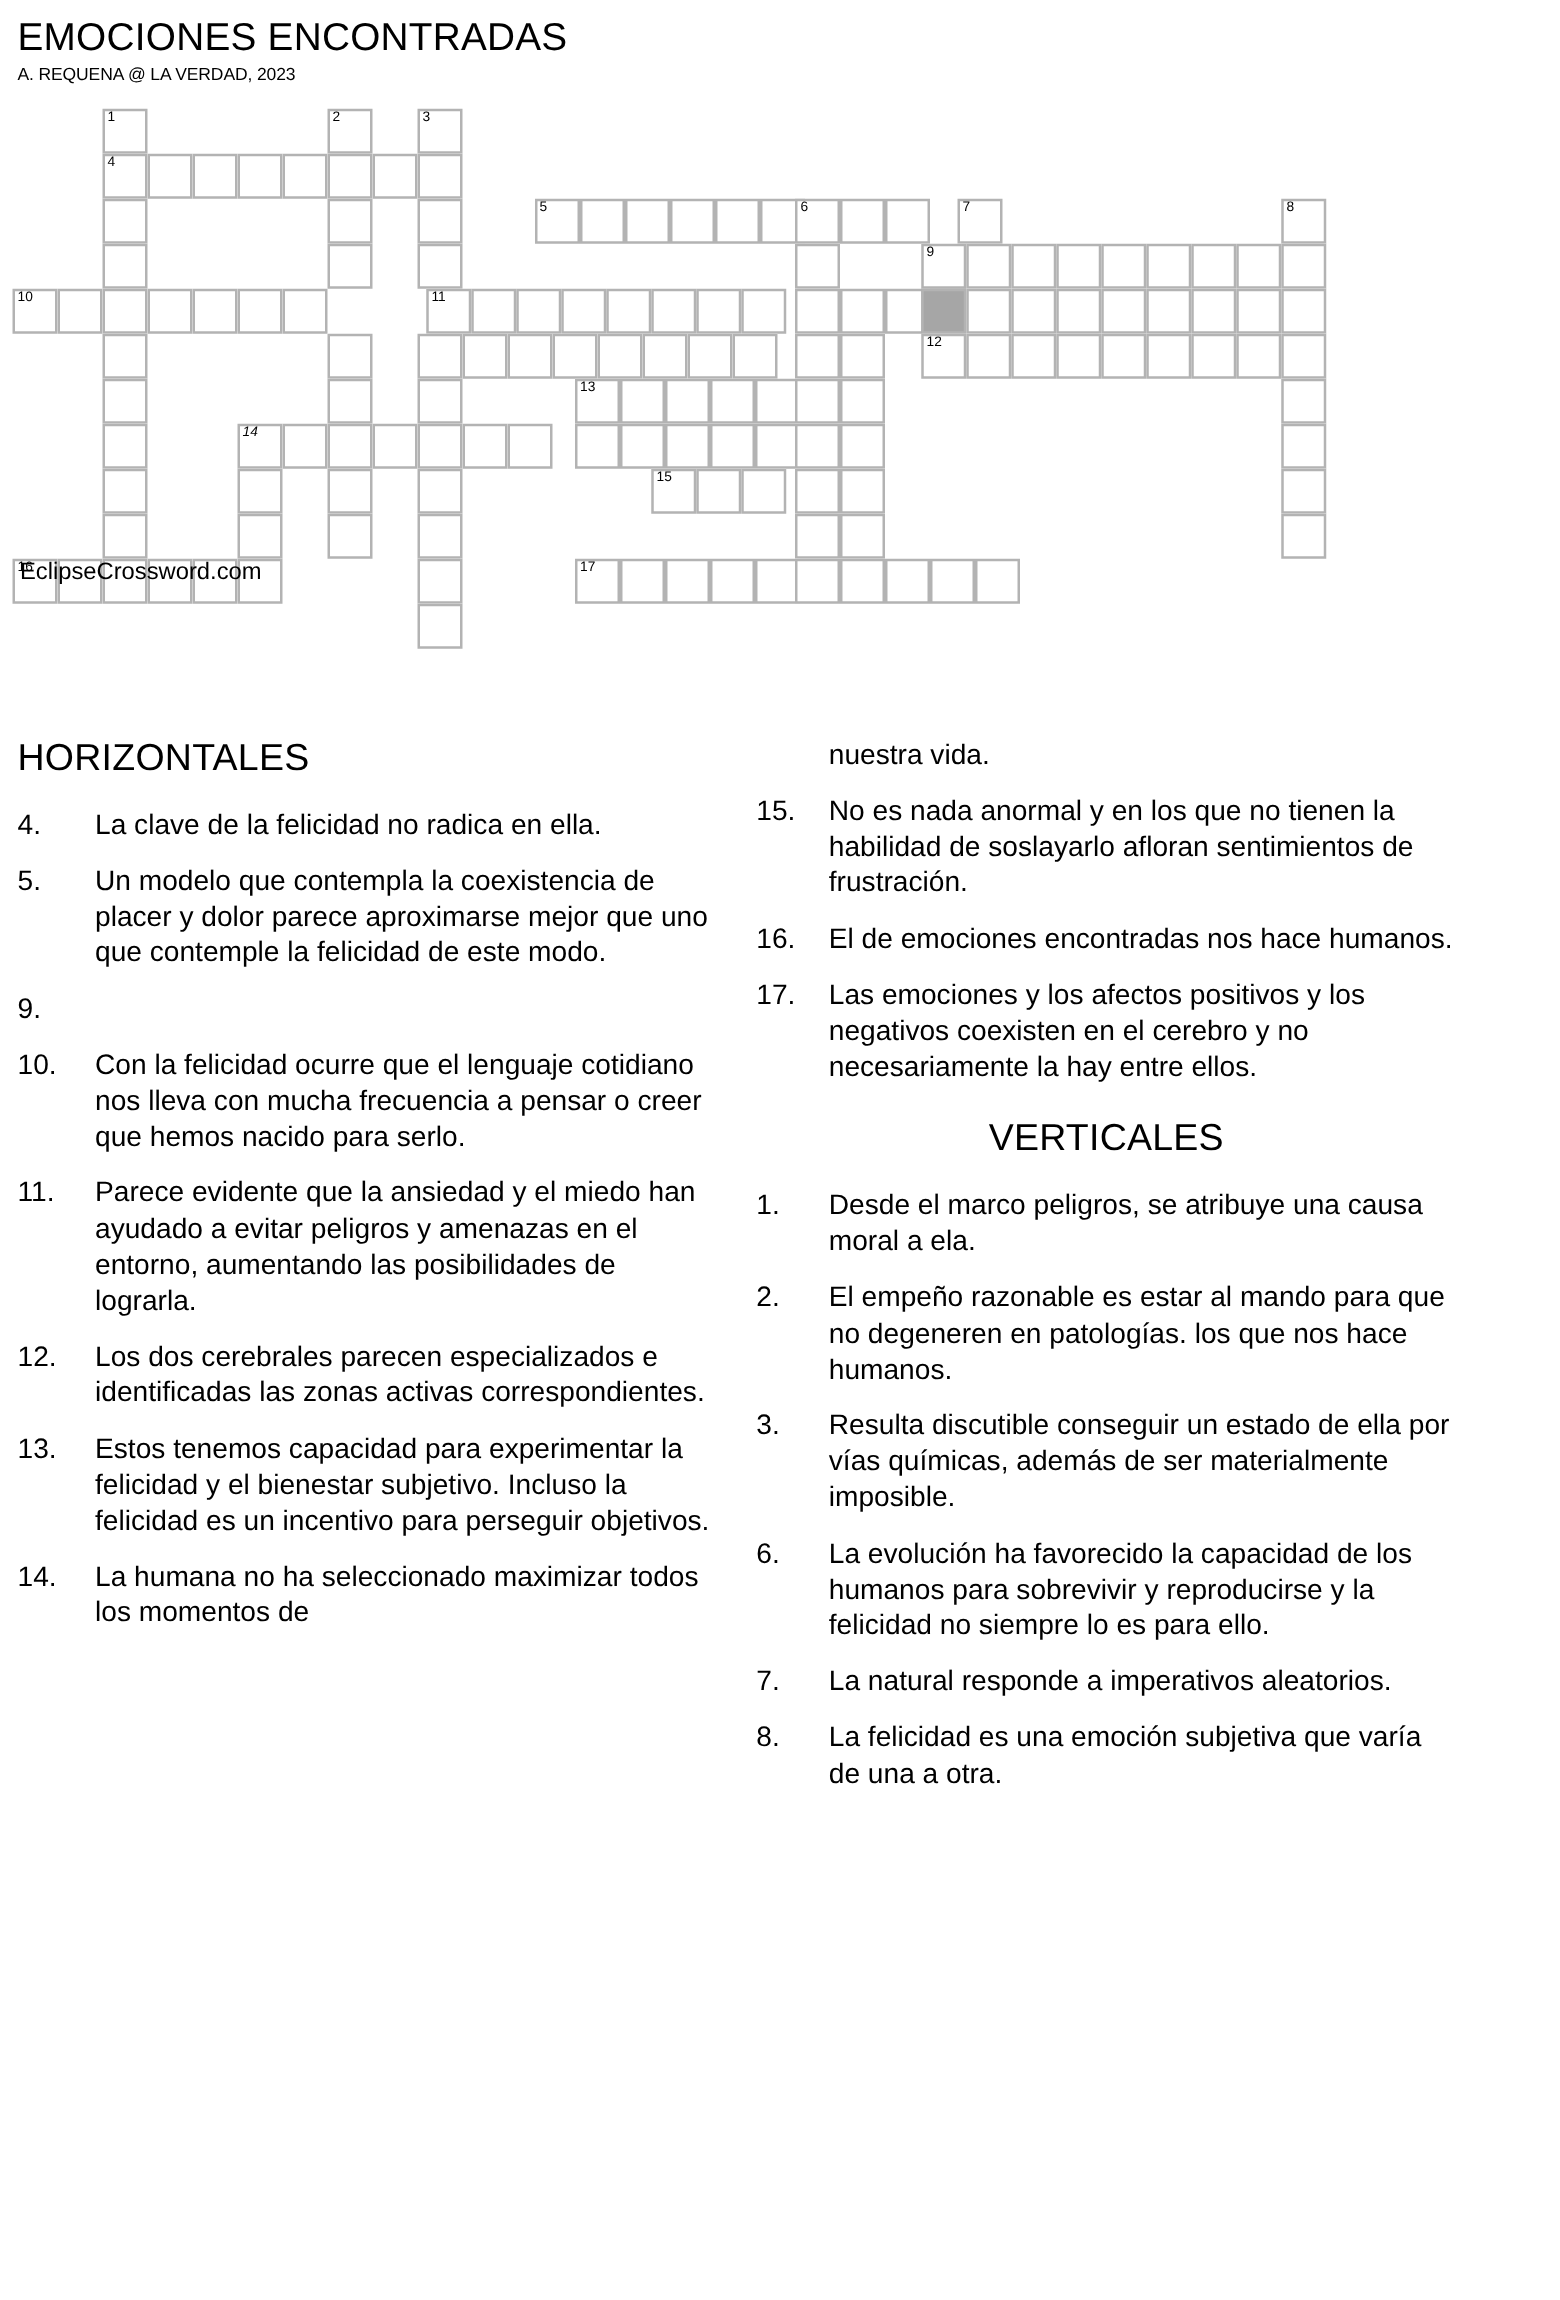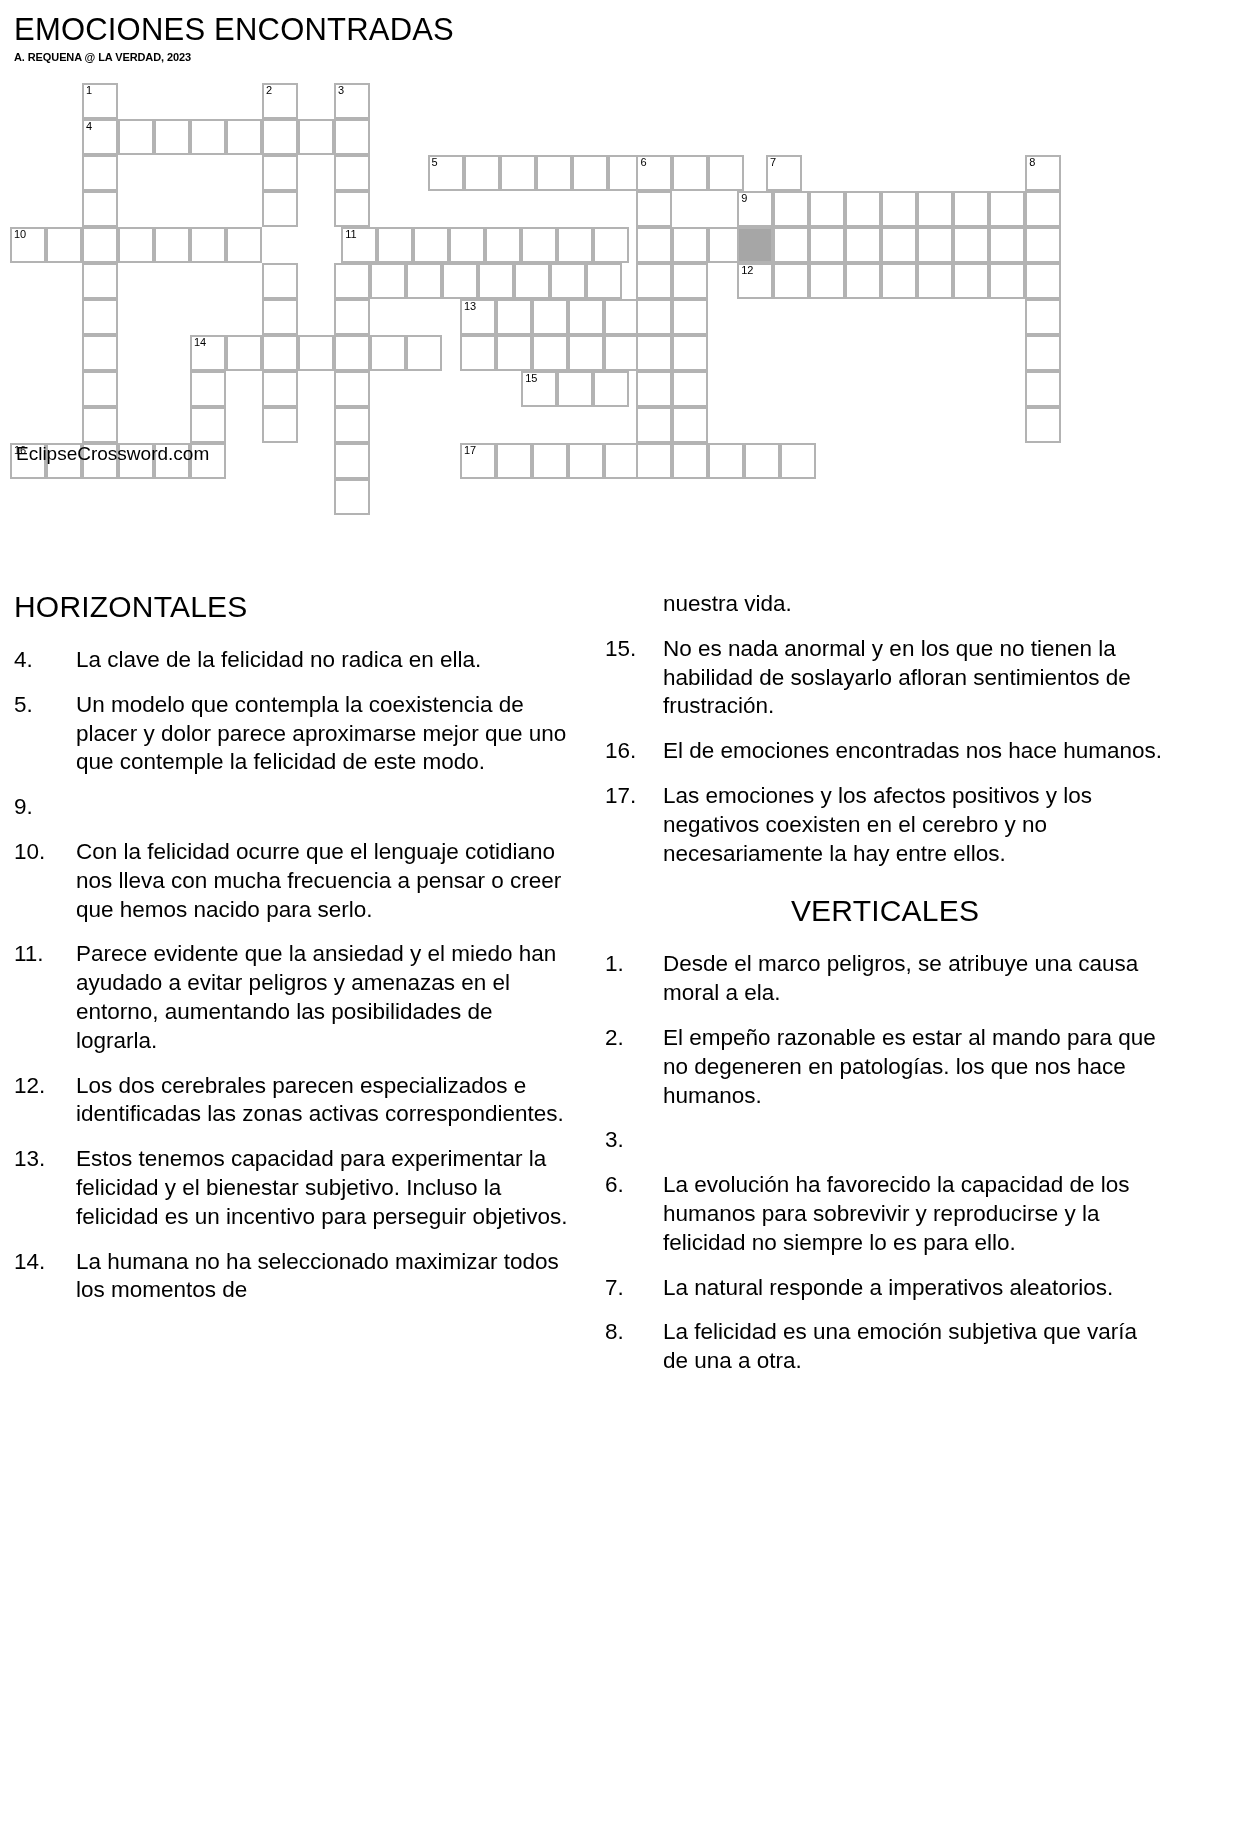--- a/index.html
+++ b/index.html
@@ -26,22 +26,22 @@
   .header {
     padding: 14px 0 0 14px;
   }
   .title {
     font-size: 31px;
     letter-spacing: 0.2px;
     line-height: 1.05;
     font-weight: 400;
   }
   .byline {
-    font-size: 11px;
-    font-weight: bold;
+    font-size: 14px;
+    font-weight: normal;
     margin-top: 4px;
     letter-spacing: -0.1px;
   }
   
   .grid-wrap {
     position: relative;
     margin-top: 12px;
     height: 400px;
     width: 1248px;
   }
@@ -253,21 +253,21 @@
           <span class="num">13</span>
         </div>
         <div class="cell" style="left: 496px; top: 224px;"></div>
         <div class="cell" style="left: 532px; top: 224px;"></div>
         <div class="cell" style="left: 568px; top: 224px;"></div>
         <div class="cell" style="left: 604px; top: 224px;"></div>
         <div class="cell" style="left: 636.4px; top: 224px;"></div>
         <div class="cell" style="left: 672.4px; top: 224px;"></div>
         <div class="cell" style="left: 1025.2px; top: 224px;"></div>
         <div class="cell" style="left: 82px; top: 260px;"></div>
-        <div class="cell" style="left: 190px; top: 260px;">
+        <div class="cell" style="left: 190px; top: 260px; font-style: italic;">
           <span class="num">14</span>
         </div>
         <div class="cell" style="left: 226px; top: 260px;"></div>
         <div class="cell" style="left: 262px; top: 260px;"></div>
         <div class="cell" style="left: 298px; top: 260px;"></div>
         <div class="cell" style="left: 334px; top: 260px;"></div>
         <div class="cell" style="left: 370px; top: 260px;"></div>
         <div class="cell" style="left: 406px; top: 260px;"></div>
         <div class="cell" style="left: 460px; top: 260px;"></div>
         <div class="cell" style="left: 496px; top: 260px;"></div>
@@ -382,20 +382,21 @@
           <li>
             <span class="cnum">1.</span>
             <span class="ctext">Desde el marco peligros, se atribuye una causa moral a ela.</span>
           </li>
           <li>
             <span class="cnum">2.</span>
             <span class="ctext">El empeño razonable es estar al mando para que no degeneren en patologías. los que nos hace humanos.</span>
           </li>
           <li>
             <span class="cnum">3.</span>
+            <span class="ctext">Resulta discutible conseguir un estado de ella por vías químicas, además de ser materialmente imposible.</span>
           </li>
           <li>
             <span class="cnum">6.</span>
             <span class="ctext">La evolución ha favorecido la capacidad de los humanos para sobrevivir y reproducirse y la felicidad no siempre lo es para ello.</span>
           </li>
           <li>
             <span class="cnum">7.</span>
             <span class="ctext">La natural responde a imperativos aleatorios.</span>
           </li>
           <li>

